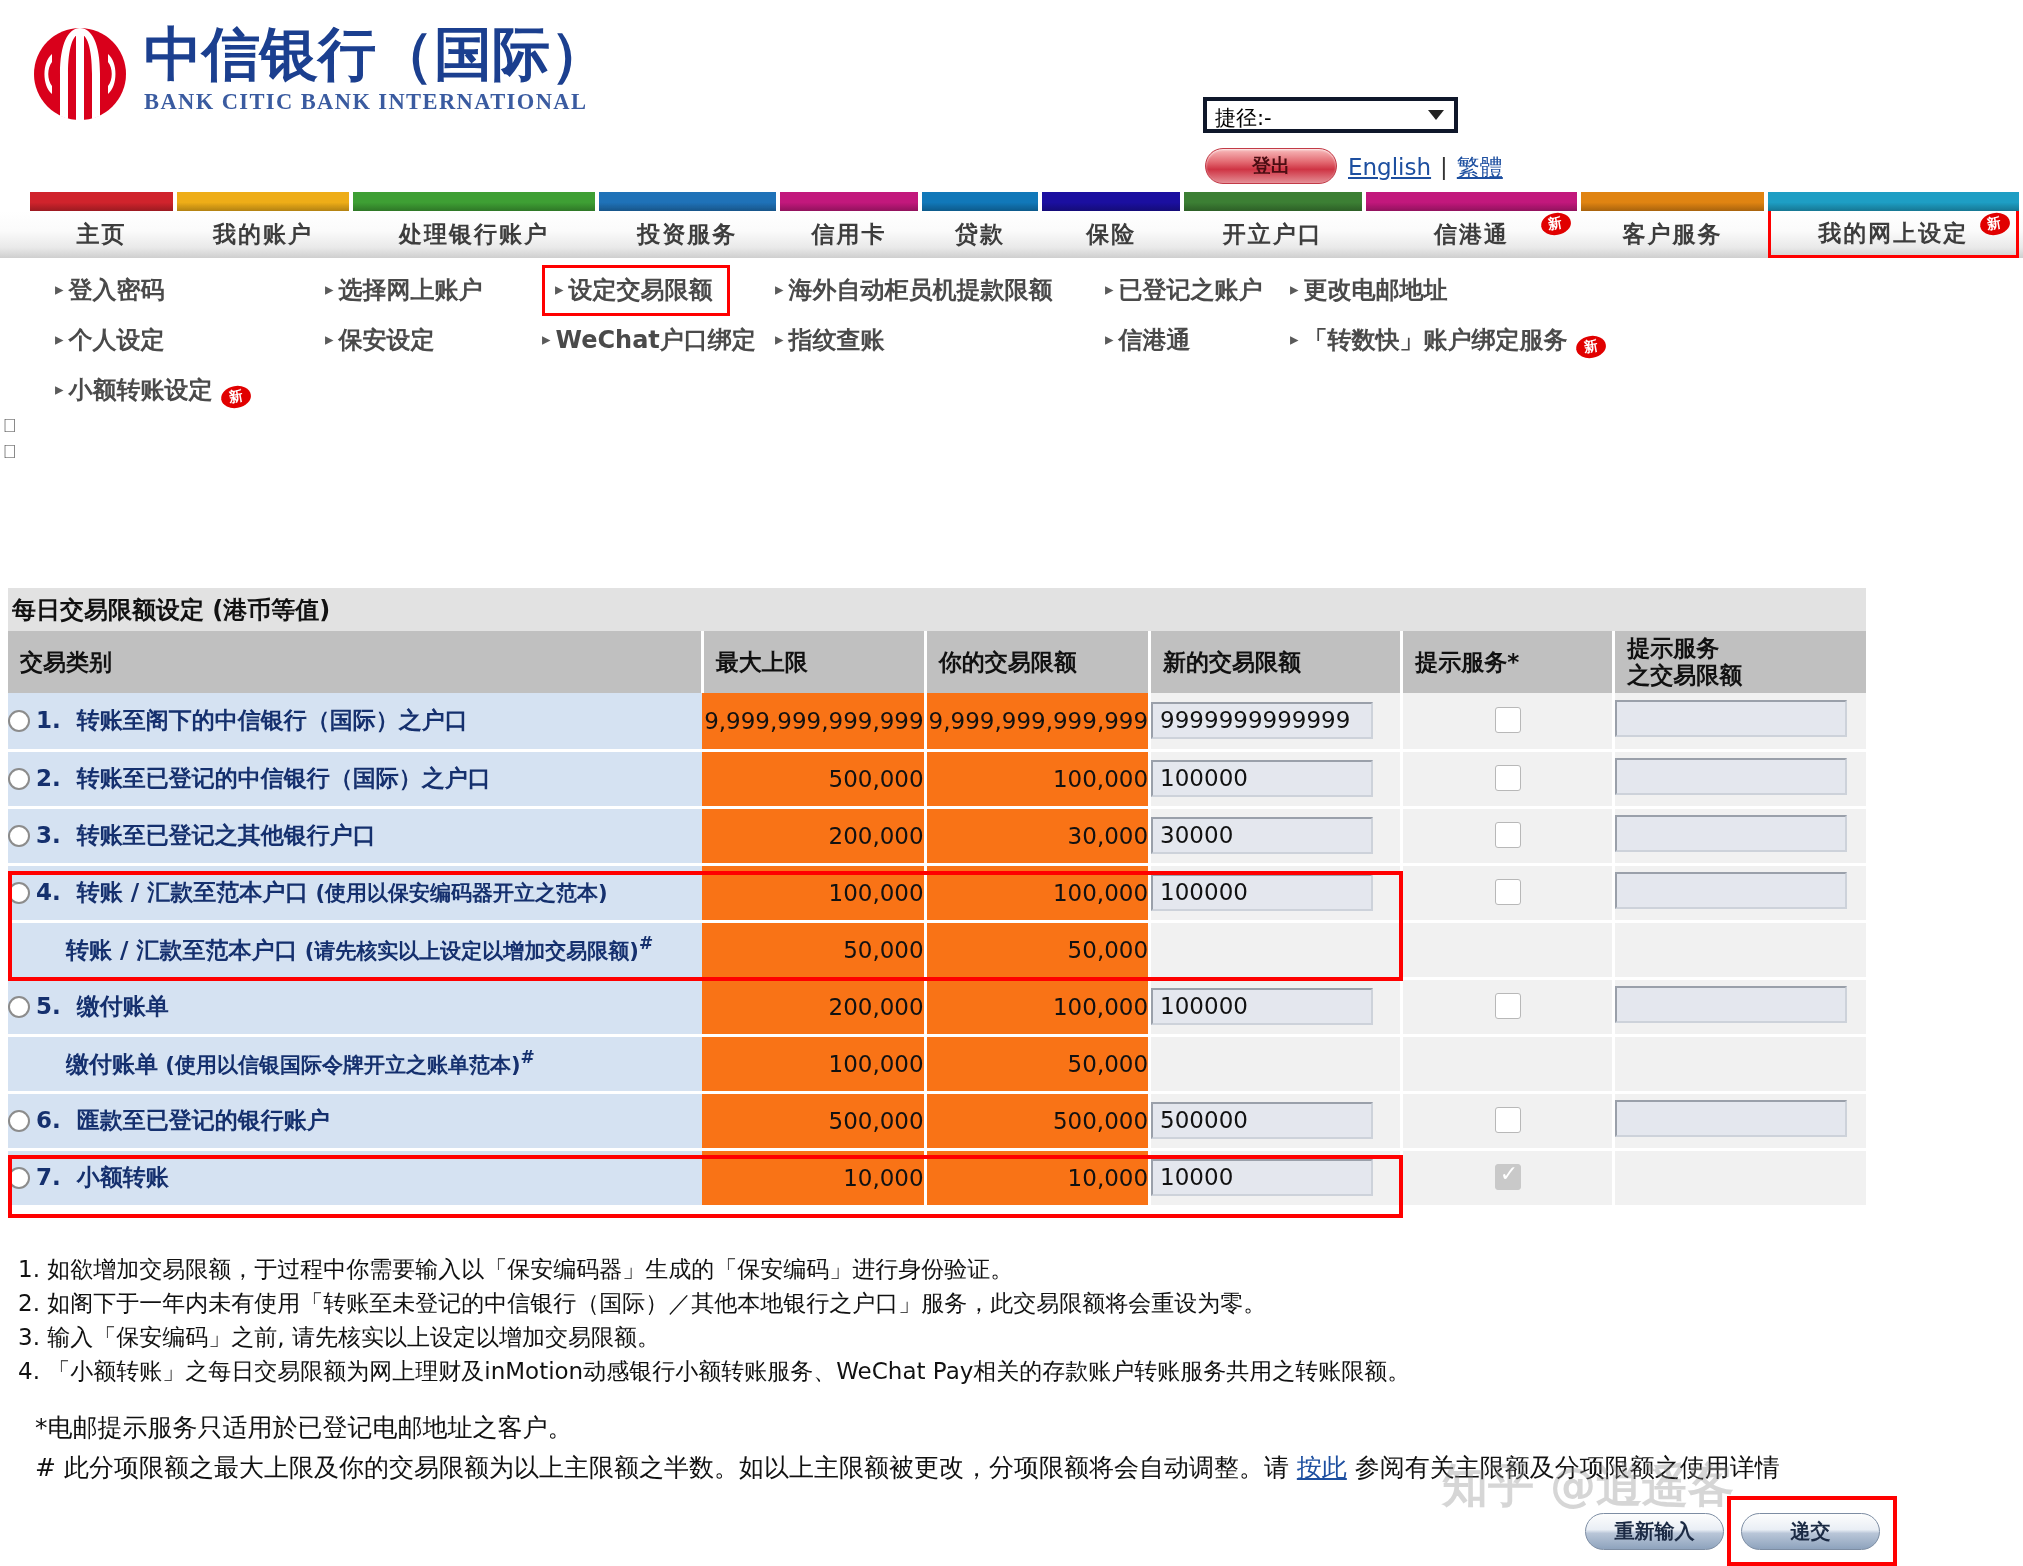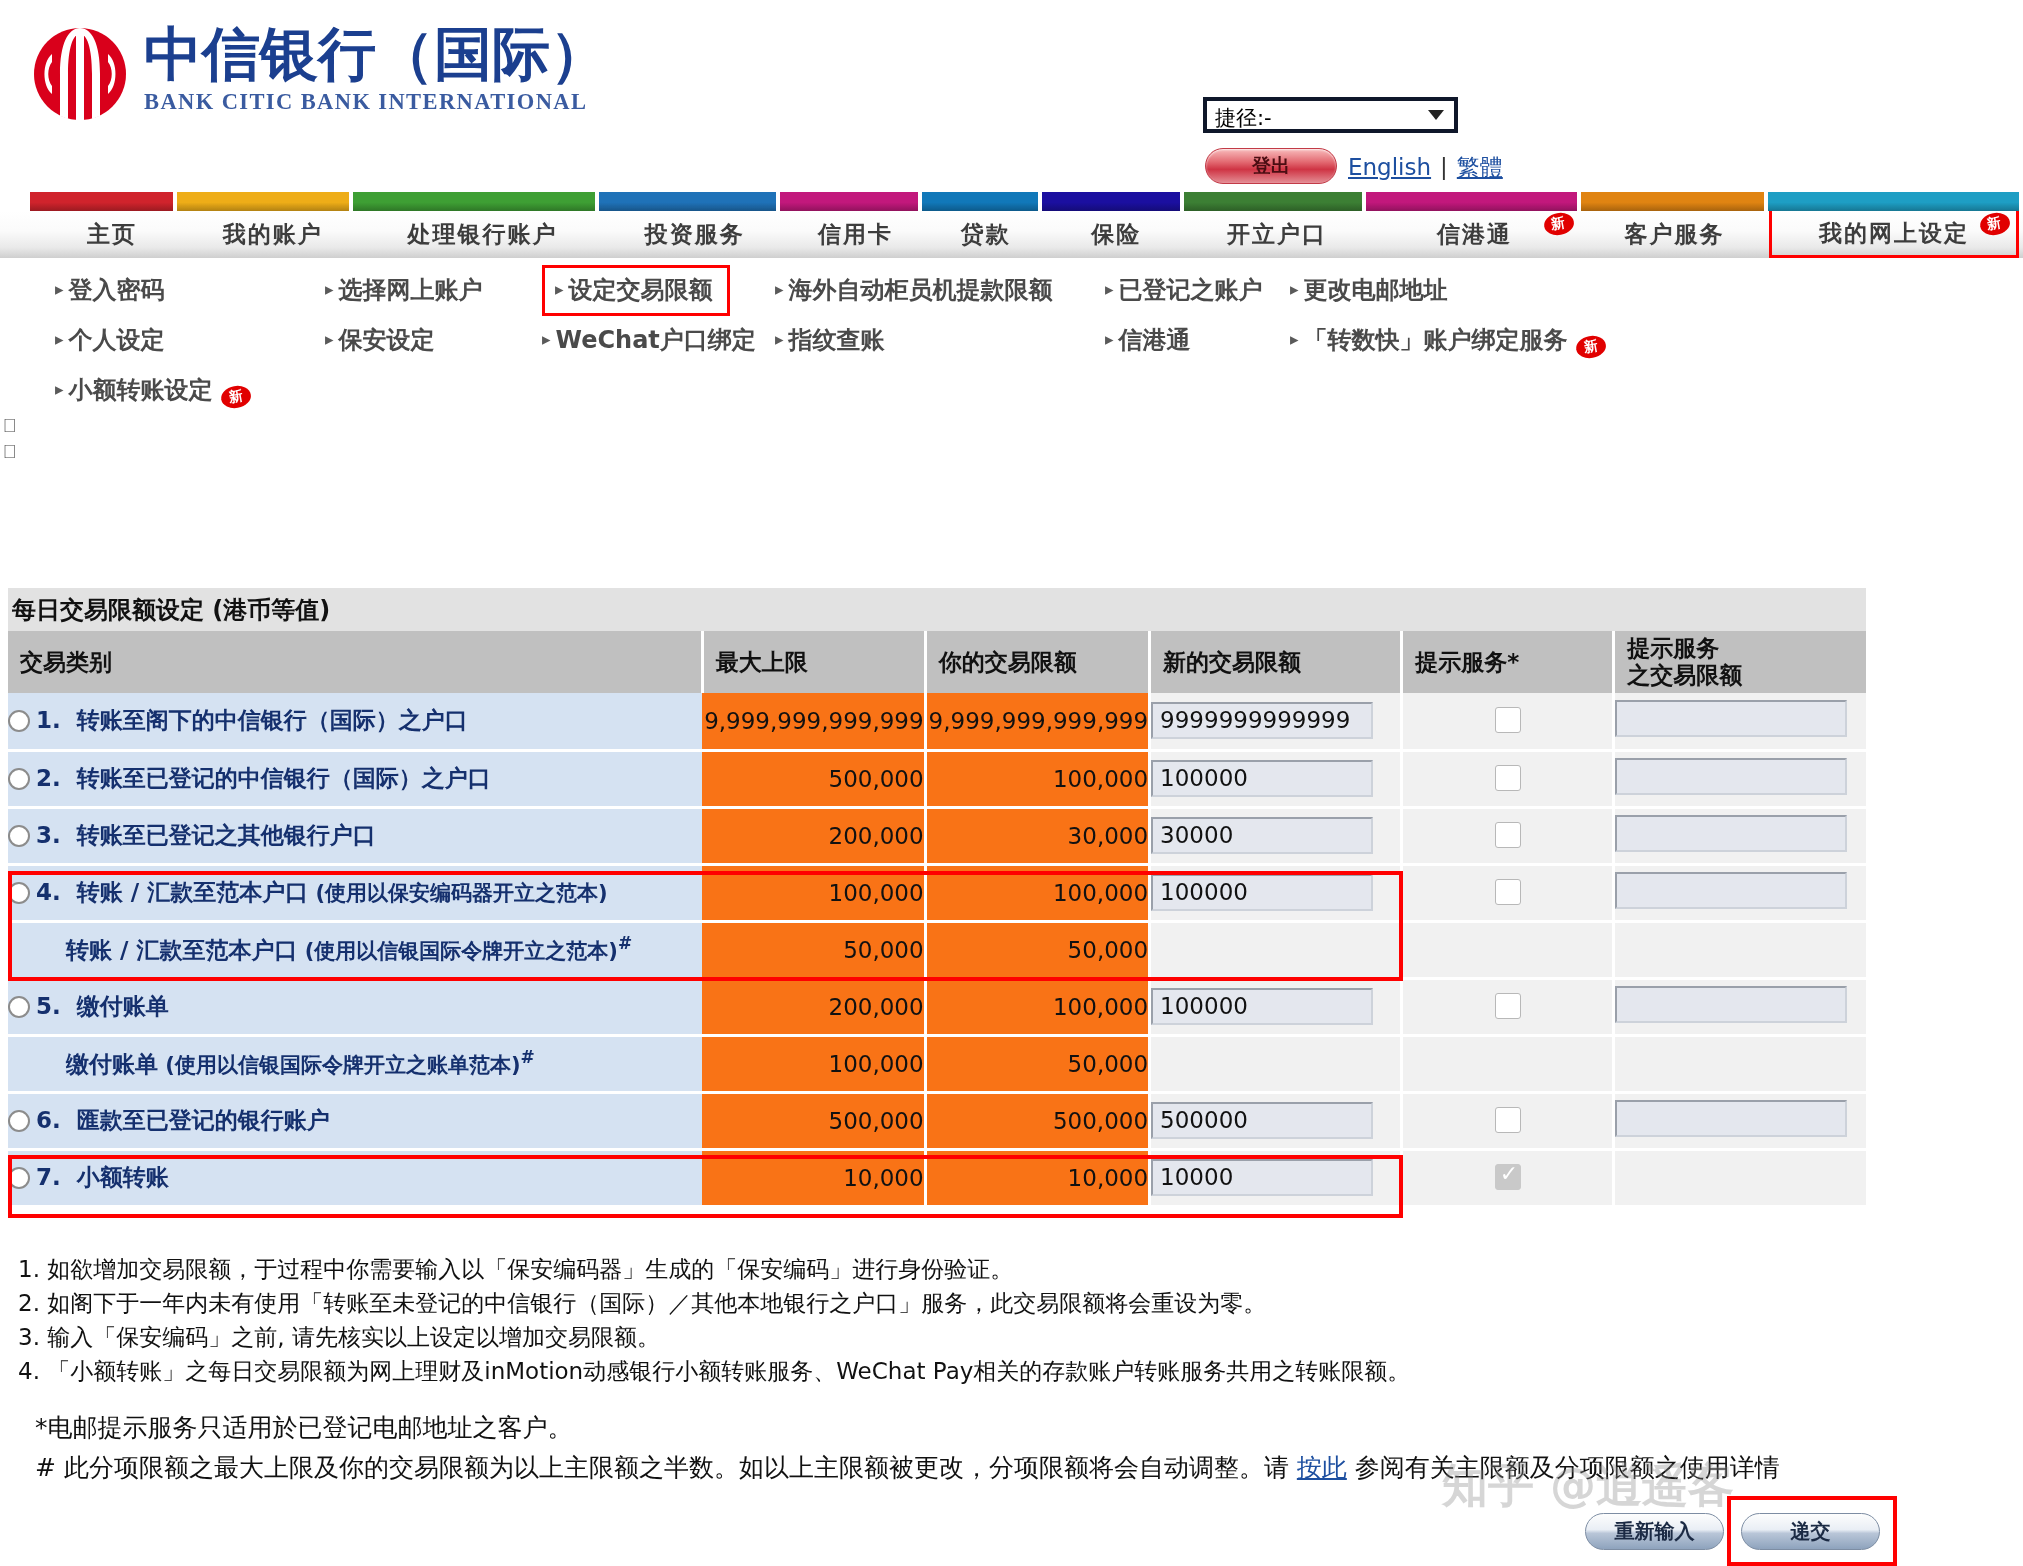--- a/index.html
+++ b/index.html
@@ -186,21 +186,21 @@
         <div class="nav-swatch" style="width: 245px; background: linear-gradient(rgb(62, 159, 52) 0%, rgb(62, 159, 52) 55%, rgba(0, 0, 0, 0.25) 100%), rgb(62, 159, 52);"></div>
         <div class="nav-swatch" style="width: 180px; background: linear-gradient(rgb(31, 114, 184) 0%, rgb(31, 114, 184) 55%, rgba(0, 0, 0, 0.25) 100%), rgb(31, 114, 184);"></div>
         <div class="nav-swatch" style="width: 140px; background: linear-gradient(rgb(194, 24, 124) 0%, rgb(194, 24, 124) 55%, rgba(0, 0, 0, 0.25) 100%), rgb(194, 24, 124);"></div>
         <div class="nav-swatch" style="width: 118px; background: linear-gradient(rgb(17, 120, 185) 0%, rgb(17, 120, 185) 55%, rgba(0, 0, 0, 0.25) 100%), rgb(17, 120, 185);"></div>
         <div class="nav-swatch" style="width: 140px; background: linear-gradient(rgb(27, 15, 160) 0%, rgb(27, 15, 160) 55%, rgba(0, 0, 0, 0.25) 100%), rgb(27, 15, 160);"></div>
         <div class="nav-swatch" style="width: 180px; background: linear-gradient(rgb(60, 127, 52) 0%, rgb(60, 127, 52) 55%, rgba(0, 0, 0, 0.25) 100%), rgb(60, 127, 52);"></div>
         <div class="nav-swatch" style="width: 215px; background: linear-gradient(rgb(194, 24, 124) 0%, rgb(194, 24, 124) 55%, rgba(0, 0, 0, 0.25) 100%), rgb(194, 24, 124);"></div>
         <div class="nav-swatch" style="width: 185px; background: linear-gradient(rgb(224, 132, 18) 0%, rgb(224, 132, 18) 55%, rgba(0, 0, 0, 0.25) 100%), rgb(224, 132, 18);"></div>
         <div class="nav-swatch" style="width: 255px; background: linear-gradient(rgb(30, 158, 196) 0%, rgb(30, 158, 196) 55%, rgba(0, 0, 0, 0.25) 100%), rgb(30, 158, 196);"></div>
       </div>
-    <div class="nav-items" id="nav-items" style="padding-left: 41px;">
+    <div class="nav-items" id="nav-items" style="padding-left: 30px;">
         <div class="nav-item" style="width: 145px; margin-right: 4px;">
           <span>主页</span>
         </div>
         <div class="nav-item" style="width: 175px; margin-right: 4px;">
           <span>我的账户</span>
         </div>
         <div class="nav-item" style="width: 245px; margin-right: 4px;">
           <span>处理银行账户</span>
         </div>
         <div class="nav-item" style="width: 180px; margin-right: 4px;">
@@ -300,21 +300,21 @@
         </tr>
         <tr class="row">
           <td class="c-label"><span class="radio"></span><span>4.&nbsp; </span><span class="lbl-txt">转账 / 汇款至范本户口</span><span class="lbl-paren"> (使用以保安编码器开立之范本)</span></td>
           <td class="c-num">100,000</td>
           <td class="c-num">100,000</td>
           <td class="c-new"><span class="inp wide">100000</span></td>
           <td class="c-alert"><span class="chk"></span></td>
           <td class="c-alertlim"><span class="inp alert"></span></td>
         </tr>
         <tr class="row">
-          <td class="c-label sub"><span class="lbl-txt">转账 / 汇款至范本户口</span><span class="lbl-paren"> (使用以信银国际令牌开立之范本)</span><span class="sup-hash">#</span></td>
+          <td class="c-label sub"><span class="lbl-txt">转账 / 汇款至范本户口</span><span class="lbl-paren"> (请先核实以上设定以增加交易限额)</span><span class="sup-hash">#</span></td>
           <td class="c-num">50,000</td>
           <td class="c-num">50,000</td>
           <td class="c-new"></td>
           <td class="c-alert"></td>
           <td class="c-alertlim"></td>
         </tr>
         <tr class="row">
           <td class="c-label"><span class="radio"></span><span>5.&nbsp; </span><span class="lbl-txt">缴付账单</span></td>
           <td class="c-num">200,000</td>
           <td class="c-num">100,000</td>

